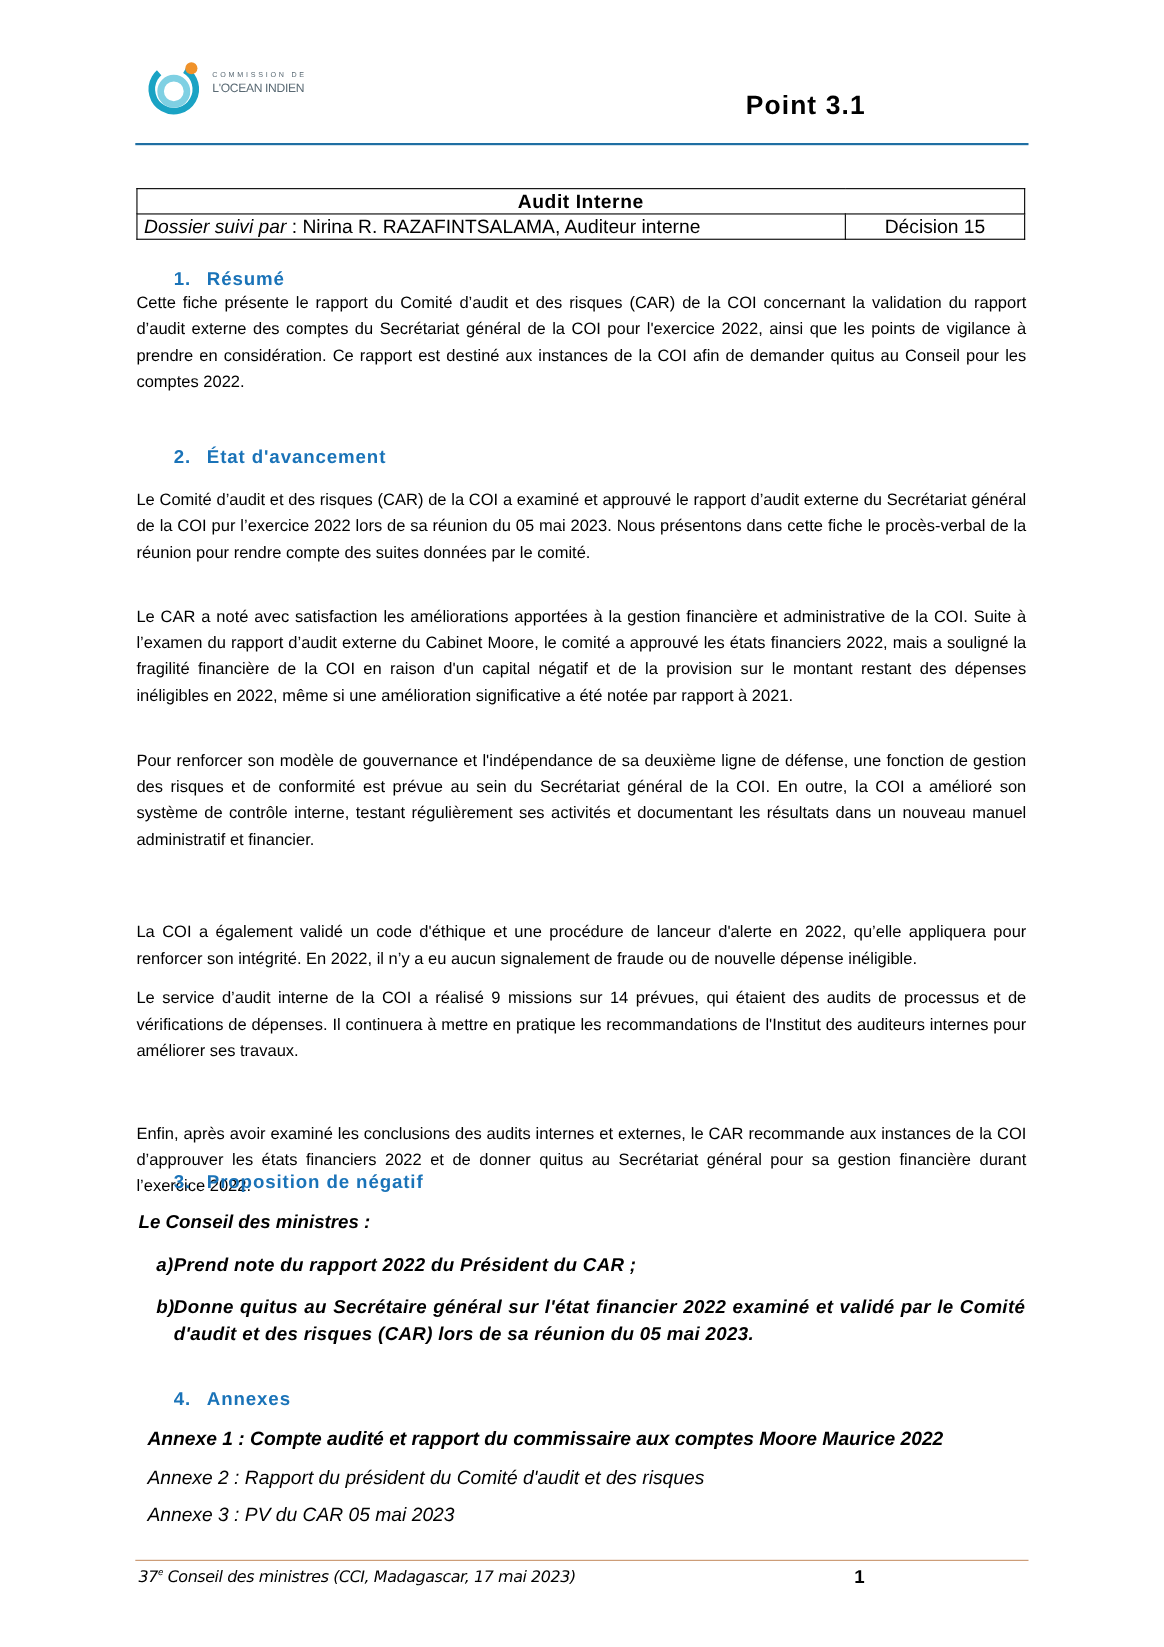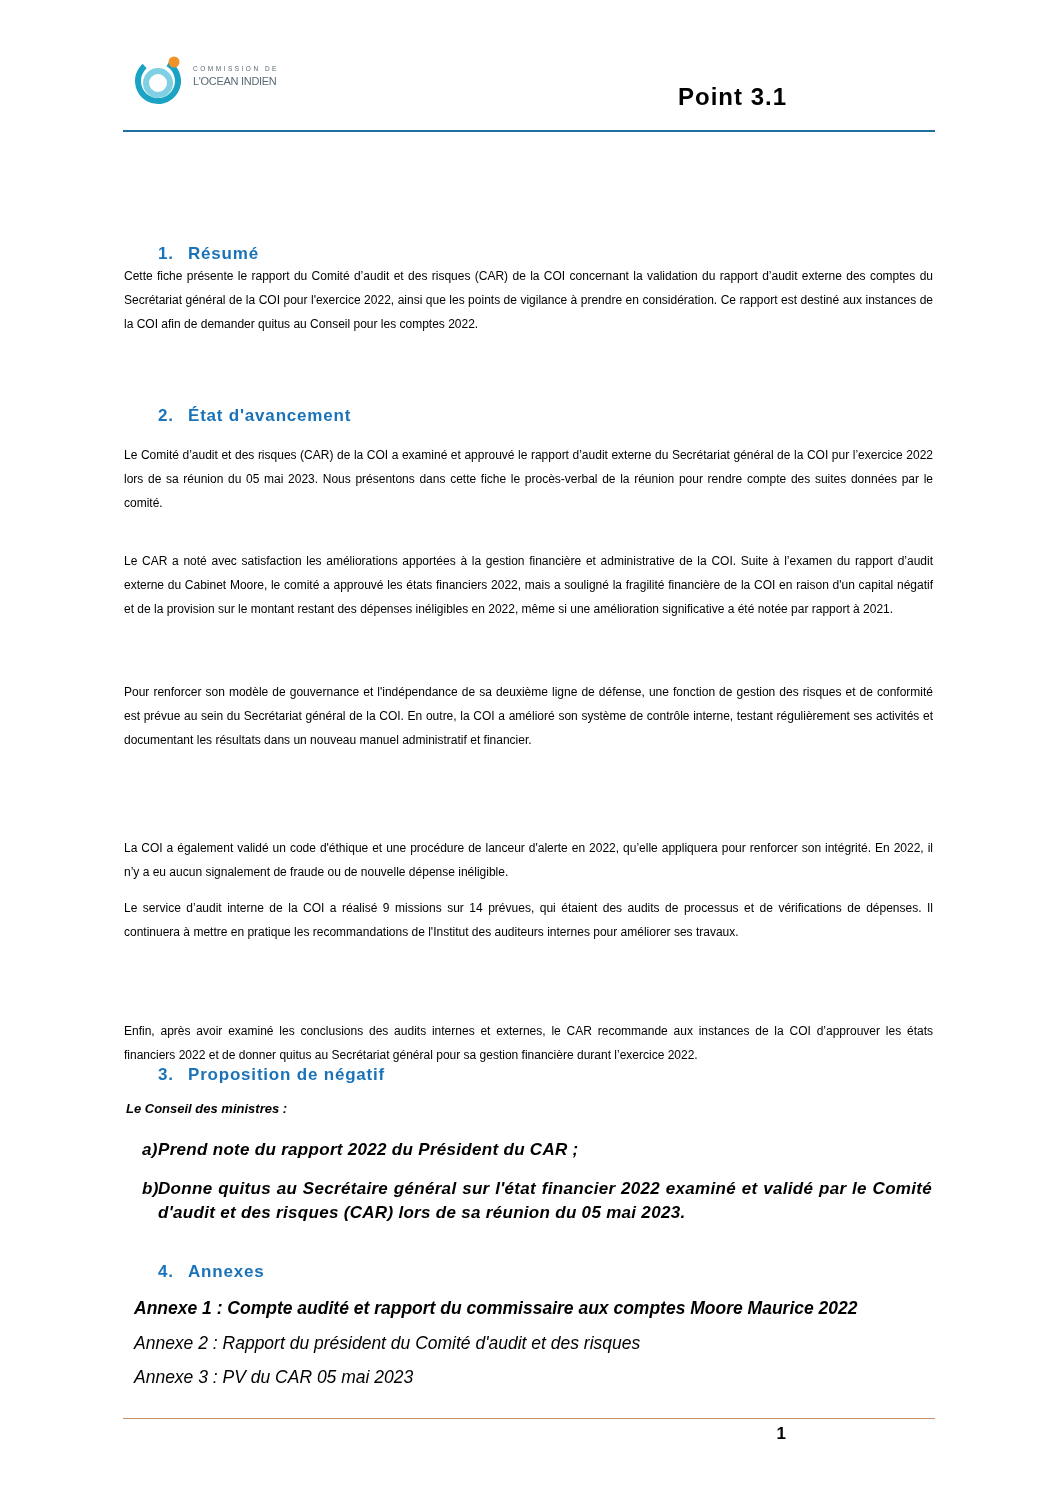--- a/index.html
+++ b/index.html
@@ -18,23 +18,23 @@
 
   table.box { position: absolute; left: 124px; top: 171px; width: 808px; border-collapse: collapse; }
   table.box td { border: 1.5px solid #000; font-size: 17.5px; padding: 0 6px; height: 22px; line-height: 22px; }
   .box-title { text-align: center; font-weight: bold; letter-spacing: 0.5px; }
   .box-left i { font-style: italic; }
   .box-right { text-align: center; width: 150px; }
 
   .h { position: absolute; left: 158px; color: #1a73b8; font-weight: bold; font-size: 17px; letter-spacing: 0.8px; }
   .h .num { display: inline-block; width: 30px; }
 
-  .p { position: absolute; left: 124px; width: 809px; font-size: 12px; line-height: 24px; text-align: justify; }
+  .p { position: absolute; left: 124px; width: 809px; font-size: 15px; line-height: 24px; text-align: justify; }
 
-  .dec-title { position: absolute; left: 126px; top: 1101px; font-size: 13px; font-weight: bold; font-style: italic; }
+  .dec-title { position: absolute; left: 126px; top: 1101px; font-size: 17px; font-weight: bold; font-style: italic; }
   .dec-item { position: absolute; left: 142px; width: 790px; font-size: 17px; font-weight: bold; font-style: italic; line-height: 24px; letter-spacing: 0.3px; }
   .dec-item .lbl { position: absolute; left: 0; top: 0; width: 32px; }
   .dec-item .txt { display: block; margin-left: 16px; text-align: justify; }
 
   .annex { position: absolute; left: 134px; font-size: 17.5px; font-style: italic; }
 
   .foot-rule { position: absolute; left: 123px; top: 1418px; width: 812px; height: 1px; background: #c8936a; }
   .foot-left { position: absolute; left: 126px; top: 1425px; font-family: "DejaVu Sans", sans-serif; font-style: italic; font-size: 14.5px; letter-spacing: -0.4px; }
   .foot-left sup { font-size: 8px; }
   .foot-right { position: absolute; right: 126px; top: 1424px; font-size: 17px; font-weight: bold; }
@@ -53,20 +53,31 @@
     </svg>
     <div class="logo-text">
       <span class="l1">COMMISSION DE</span>
       <span class="l2">L'OCEAN INDIEN</span>
     </div>
   </div>
 
   <div class="point">Point 3.1</div>
   <div class="hdr-rule"></div>
 
+  <table class="box">
+    <tbody>
+        <tr>
+      <td colspan="2" class="box-title">Audit Interne</td>
+    </tr>
+    <tr>
+      <td class="box-left"><i>Dossier suivi par</i><span> : </span><span>Nirina R. RAZAFINTSALAMA, Auditeur interne</span></td>
+      <td class="box-right">Décision 15</td>
+    </tr>
+  </tbody>
+    </table>
 
   <div class="h" style="top:244px;">
     <span class="num">1.</span><span>Résumé</span>
   </div>
   <div class="p" style="top:264px;">Cette fiche présente le rapport du Comité d’audit et des risques (CAR) de la COI concernant la validation du rapport d’audit externe des comptes du Secrétariat général de la COI pour l'exercice 2022, ainsi que les points de vigilance à prendre en considération. Ce rapport est destiné aux instances de la COI afin de demander quitus au Conseil pour les comptes 2022.</div>
 
   <div class="h" style="top:406px;">
     <span class="num">2.</span><span>État d'avancement</span>
   </div>
   <div class="p" style="top:443px;">Le Comité d’audit et des risques (CAR) de la COI a examiné et approuvé le rapport d’audit externe du Secrétariat général de la COI pur l’exercice 2022 lors de sa réunion du 05 mai 2023. Nous présentons dans cette fiche le procès-verbal de la réunion pour rendre compte des suites données par le comité.</div>
@@ -90,14 +101,15 @@
   </div>
 
   <div class="h" style="top:1262px;">
     <span class="num">4.</span><span>Annexes</span>
   </div>
   <div class="annex" style="top:1298px;font-weight:bold;">Annexe 1 : Compte audité et rapport du commissaire aux comptes Moore Maurice 2022</div>
   <div class="annex" style="top:1333px;">Annexe 2 : Rapport du président du Comité d'audit et des risques</div>
   <div class="annex" style="top:1367px;">Annexe 3 : PV du CAR 05 mai 2023</div>
 
   <div class="foot-rule"></div>
+  <div class="foot-left"><span>37</span><sup>e</sup><span> Conseil des ministres (CCI, Madagascar, 17 mai 2023)</span></div>
   <div class="foot-right">1</div>
 </div>
 
 </body></html>

